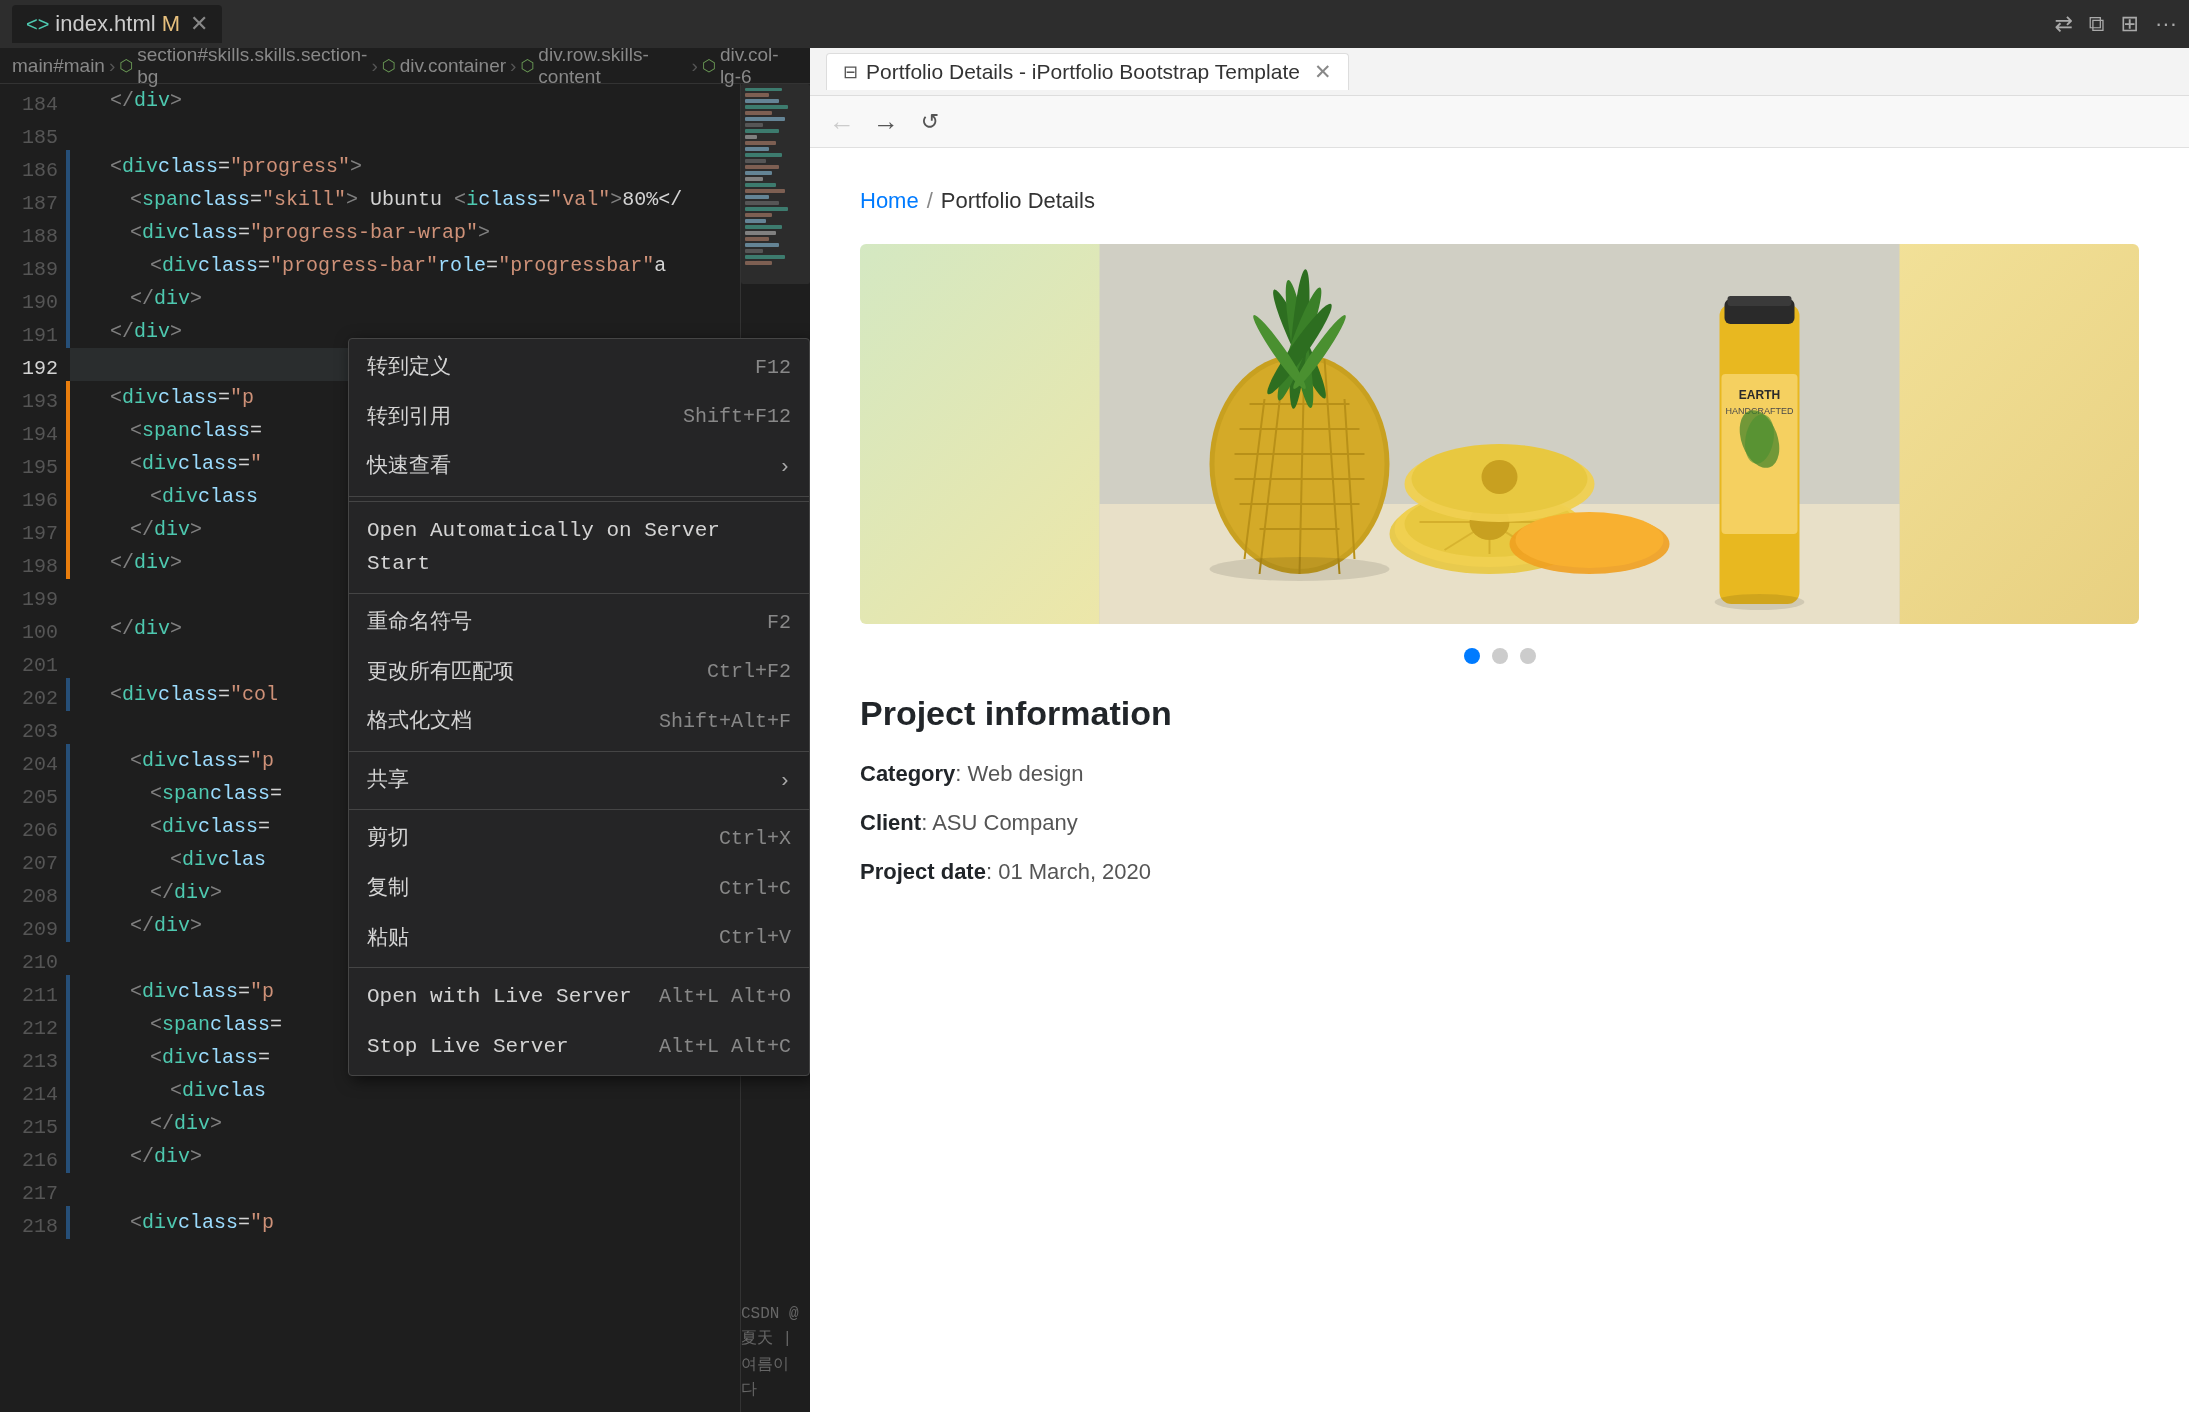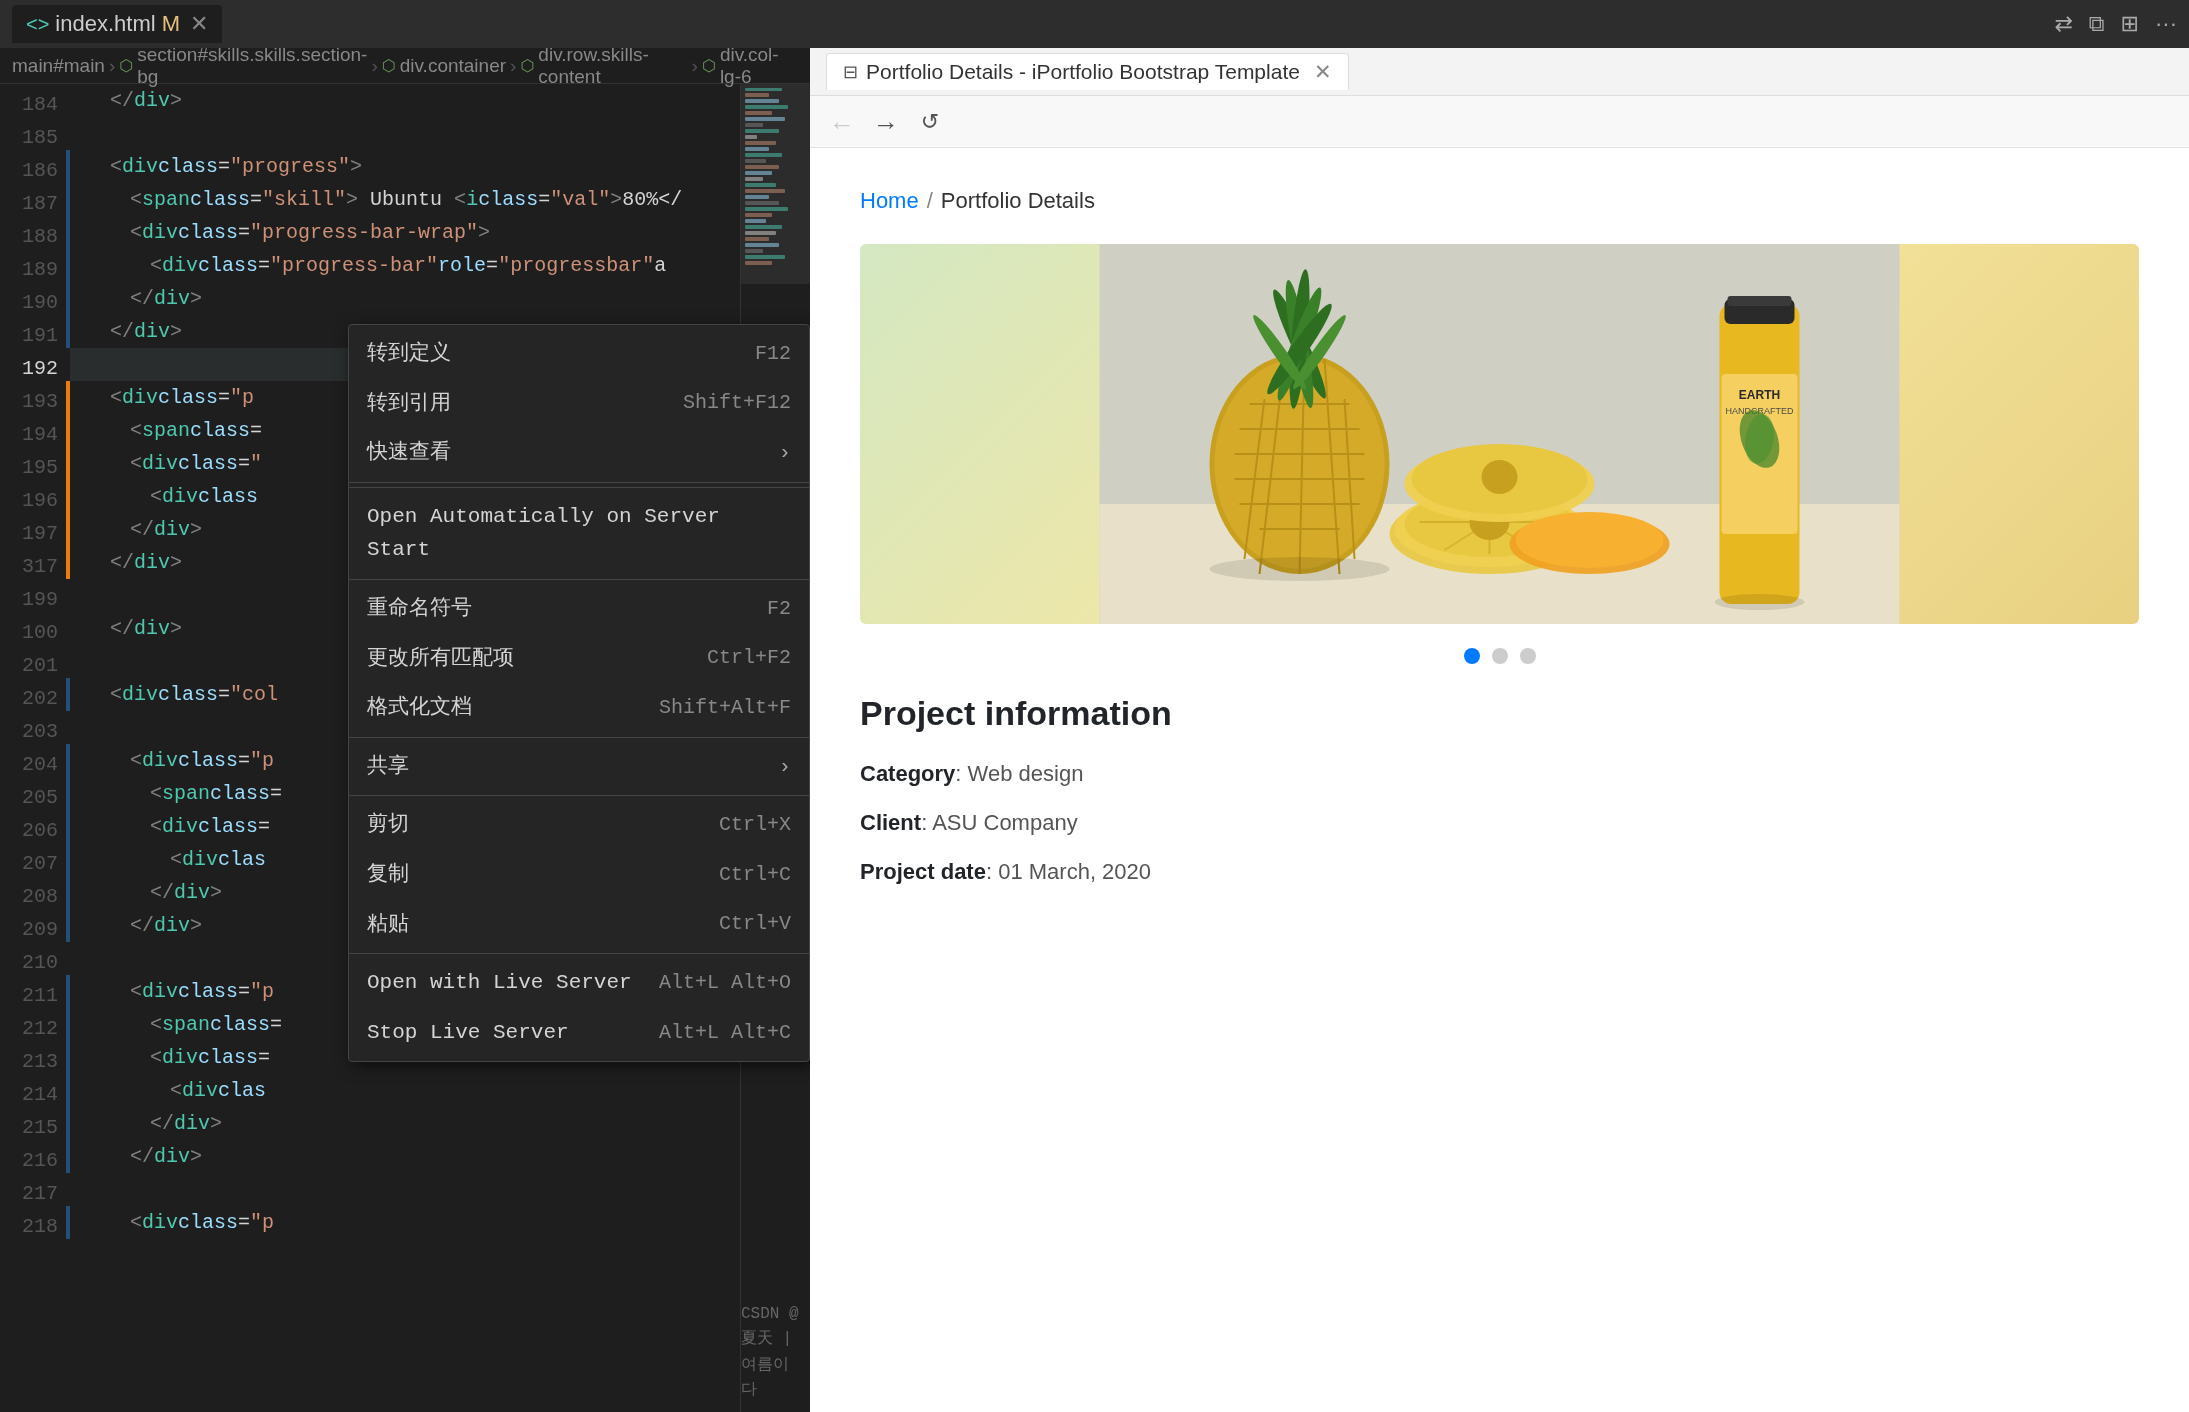--- a/index.html
+++ b/index.html
@@ -124,21 +124,21 @@
       height: 4px;
       margin-bottom: 2px;
       border-radius: 1px;
       opacity: 0.5;
     }
 
     
     .context-menu {
       position: absolute;
       left: 348px;
-      top: 240px;
+      top: 254px;
       background: #252526;
       border: 1px solid #454545;
       border-radius: 4px;
       min-width: 380px;
       box-shadow: 4px 4px 16px rgba(0,0,0,0.6);
       z-index: 100;
       padding: 4px 0;
     }
     .menu-item {
       display: flex;
@@ -390,21 +390,21 @@
           <div>188</div>
           <div>189</div>
           <div>190</div>
           <div>191</div>
           <div style="color:#d4d4d4;">192</div>
           <div>193</div>
           <div>194</div>
           <div>195</div>
           <div>196</div>
           <div>197</div>
-          <div>317</div>
+          <div>198</div>
           <div>199</div>
           <div>100</div>
           <div>201</div>
           <div>202</div>
           <div>203</div>
           <div>204</div>
           <div>205</div>
           <div>206</div>
           <div>207</div>
           <div>208</div>

